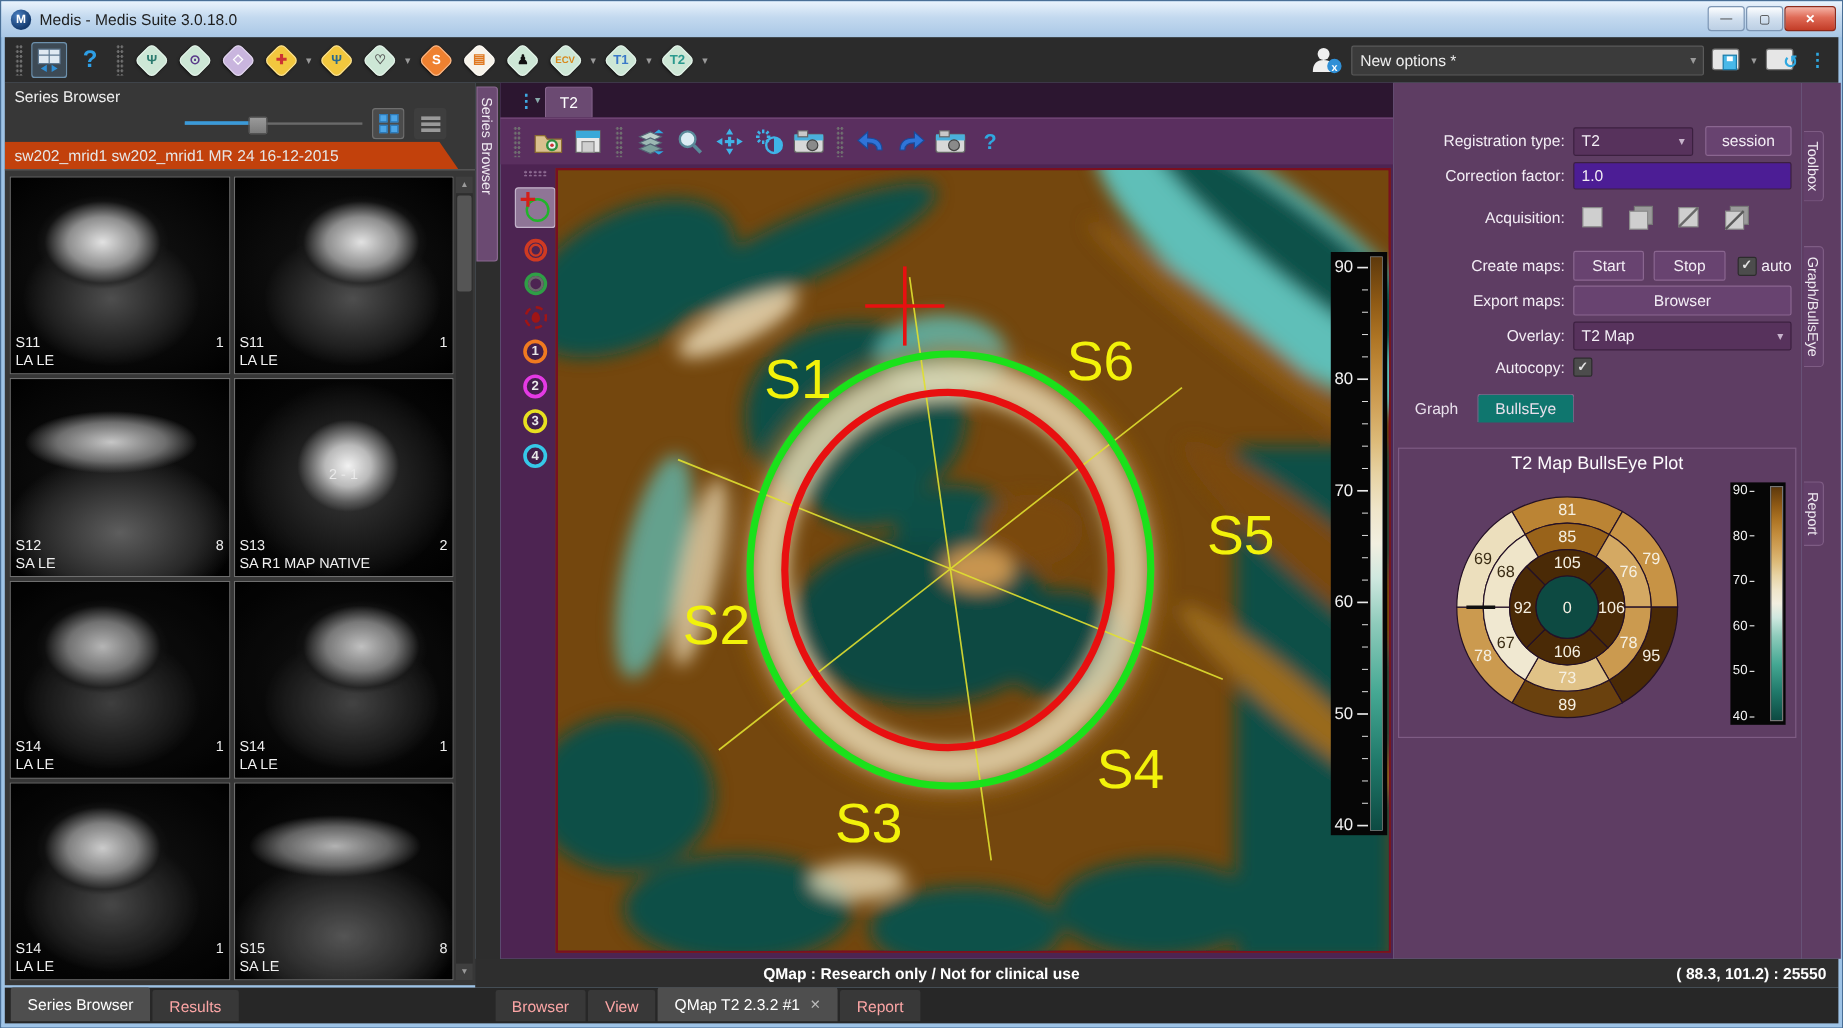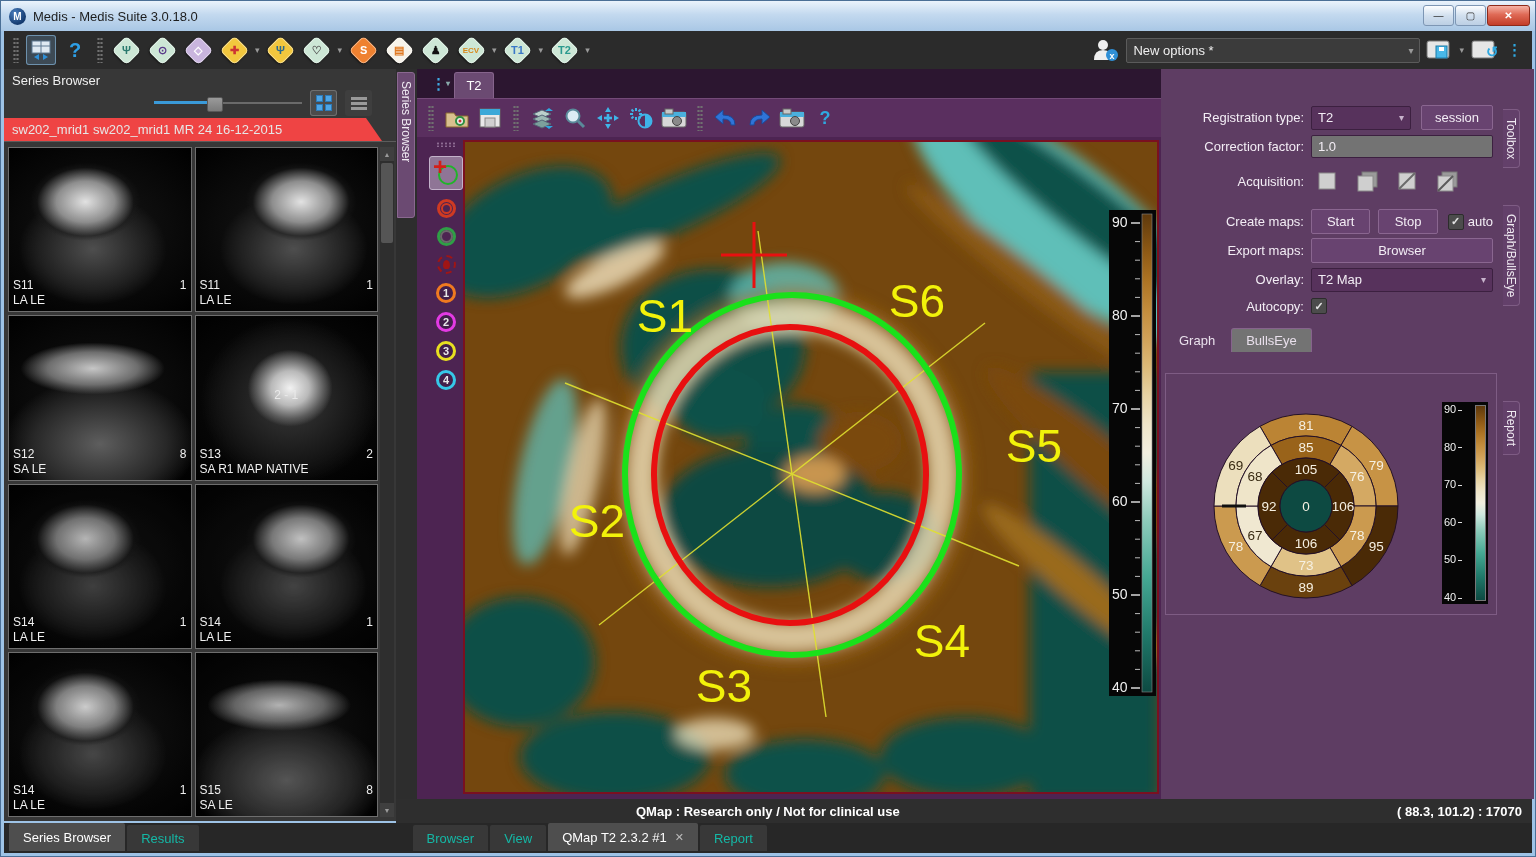--- a/index.html
+++ b/index.html
@@ -40,21 +40,21 @@
   .slider .track{position:absolute;left:0;right:0;top:6px;height:2px;background:#6a6a6a;}
   .slider .fill{position:absolute;left:0;top:5px;width:38%;height:3px;background:#3a9ad9;}
   .slider .handle{position:absolute;left:36%;top:1px;width:14px;height:13px;background:linear-gradient(#9a9a9a,#7b7b7b);border:1px solid #585858;border-radius:2px;}
   .viewbtn{width:27px;height:26px;border-radius:3px;display:flex;align-items:center;justify-content:center;background:#3e3e3e;}
   .viewbtn.sel{background:#4b4b4b;box-shadow:inset 0 0 0 1px #6f6f6f;}
   .gridglyph{display:grid;grid-template-columns:7px 7px;gap:2px;}
   .gridglyph i{width:7px;height:7px;background:#4da6e8;border:1px solid #2d7ab8;box-sizing:border-box;}
   .listglyph{display:flex;flex-direction:column;gap:2px;}
   .listglyph i{width:16px;height:3px;background:#9a9a9a;}
   .patient-tab-row{height:23px;border-bottom:1px solid #5c5c5c;position:relative;}
-  .patient-tab{position:absolute;left:0;top:0;height:23px;width:362px;background:#ef4444;color:#e6e6e6;
+  .patient-tab{position:absolute;left:0;top:0;height:23px;width:362px;background:#c2410c;color:#e6e6e6;
     display:flex;align-items:center;padding:0 8px;clip-path:polygon(0 0,calc(100% - 16px) 0,100% 100%,0 100%);}
   .thumb-area{position:absolute;left:4px;right:18px;top:78px;bottom:4px;display:grid;
     grid-template-columns:1fr 1fr;grid-template-rows:1fr 1fr 1fr 1fr;gap:3px;background:#373737;}
   .thumb{position:relative;background:#000;border:1px solid #6e6e6e;overflow:hidden;}
   .mri{position:absolute;inset:0;background:#040404;}
   .mA{background:radial-gradient(38% 30% at 42% 33%,#e2e2e2 0%,#8d8d8d 42%,rgba(25,25,25,.5) 70%,transparent 80%),
       radial-gradient(52% 44% at 46% 62%,#4e4e4e 0%,#212121 55%,transparent 78%),
       radial-gradient(90% 80% at 50% 50%,#161616,#000 85%);}
   .mB{background:radial-gradient(55% 22% at 46% 32%,#c6c6c6 0%,#6e6e6e 45%,transparent 72%),
       radial-gradient(66% 50% at 50% 78%,#5e5e5e 0%,#282828 55%,transparent 80%),
@@ -95,41 +95,41 @@
   .ring-dash{border:2px dashed #a01515;} .ring-dash i{width:7px;height:9px;background:#a01515;border-radius:50% 50% 50% 50%/60% 60% 40% 40%;}
   .marker{width:20px;height:20px;border-radius:50%;border:3px solid;box-sizing:border-box;display:flex;align-items:center;
     justify-content:center;color:#e8e8e8;font-size:11px;font-weight:bold;background:#27123946;}
   .imgwrap{position:relative;width:692px;height:650px;border:2px solid #7a1020;box-sizing:content-box;background:#74470e;}
   
   .statusbar{position:absolute;left:395px;right:3px;top:798px;height:24px;background:#2e2e2e;
     display:flex;align-items:center;color:#fff;}
   .statusbar .notice{position:absolute;left:240px;font-weight:bold;}
   .statusbar .coords{position:absolute;right:10px;font-weight:bold;}
   .bottombar{position:absolute;left:3px;right:3px;top:822px;height:30px;background:#272727;display:flex;align-items:flex-start;}
-  .btab{height:26px;margin-top:2px;padding:0 14px;display:flex;align-items:center;gap:8px;background:#383838;color:#14b8a6;border-radius:2px 2px 0 0;margin-right:2px;}
+  .btab{height:26px;margin-top:2px;padding:0 14px;display:flex;align-items:center;gap:8px;background:#383838;color:#fca5a5;border-radius:2px 2px 0 0;margin-right:2px;}
   .btab.active{background:#4e4e4e;height:28px;margin-top:0;color:#fff;}
   .btab .x{color:#bbb;font-size:11px;}
   .btab-spacer{width:212px;}
   
   .right-panel{position:absolute;left:1160px;top:68px;width:340px;height:730px;background:#5e3d63;color:#f3edf5;}
   .rrow{display:flex;align-items:center;min-height:29px;padding-right:8px;}
   .rlabel{width:143px;text-align:right;padding-right:7px;flex:none;}
   .pselect{flex:1;height:22px;background:#553056;border:1px solid #3c2040;border-radius:2px;display:flex;
     align-items:center;padding:0 6px;background:#57325c;}
   .pselect .cv{margin-left:auto;color:#c7b3cc;font-size:10px;}
   .pbtn{height:23px;background:#684370;border:1px solid #8a6690;border-radius:2px;color:#f3edf5;
     display:flex;align-items:center;justify-content:center;padding:0 10px;}
-  .pinput{flex:1;height:21px;background:#737373;border:1px solid #3c2040;border-radius:2px;display:flex;align-items:center;padding:0 6px;}
+  .pinput{flex:1;height:21px;background:#4c1d95;border:1px solid #3c2040;border-radius:2px;display:flex;align-items:center;padding:0 6px;}
   .regbtn{width:34px;height:27px;display:flex;align-items:center;justify-content:center;border-radius:2px;margin-right:6px;}
   .chk{width:14px;height:14px;background:#4c4c4c;border:1px solid #2c2c2c;border-radius:2px;display:flex;
     align-items:center;justify-content:center;color:#e2e2e2;font-size:11px;font-weight:bold;line-height:1;}
   .chk.off{color:transparent;}
   .rtabs{display:flex;align-items:flex-end;height:28px;margin-top:6px;padding-left:4px;gap:2px;}
   .rtab{padding:4px 14px;color:#e9e0ec;}
-  .rtab.active{background:#737373;border:1px solid #86648c;border-bottom:none;border-radius:3px 3px 0 0;}
+  .rtab.active{background:#0f766e;border:1px solid #86648c;border-bottom:none;border-radius:3px 3px 0 0;}
   .groupbox{position:absolute;left:4px;top:304px;width:330px;height:240px;border:1px solid #7e5c84;background:#5e3d63;}
   .gb-title{text-align:center;font-size:15px;padding-top:4px;color:#fdfbfe;}
   #bullseye{position:absolute;left:36px;top:26px;}
   .cbar{position:absolute;right:8px;top:28px;width:46px;height:202px;background:#060606;display:flex;}
   .cbar .labels{flex:1;display:flex;flex-direction:column;justify-content:space-between;padding:2px 1px 2px 2px;}
   .cbar .labels span{color:#f2f2f2;font-size:11px;line-height:10px;text-align:left;}
   .cbar .labels span::after{content:"";display:inline-block;width:4px;height:1px;background:#ddd;vertical-align:middle;margin-left:2px;}
   .cbar .strip{width:9px;margin:3px 2px 3px 0;border:1px solid #777;}
   
   .right-vtabs{position:absolute;left:1500px;top:68px;width:33px;height:730px;background:#5e3d63;}
@@ -677,20 +677,21 @@
     </div>
     <div class="rrow" style="min-height:24px">
       <span class="rlabel">Autocopy:</span>
       <span class="chk">✓</span>
     </div>
     <div class="rtabs">
       <span class="rtab">Graph</span>
       <span class="rtab active">BullsEye</span>
     </div>
     <div class="groupbox">
+      <div class="gb-title">T2 Map BullsEye Plot</div>
       <svg id="bullseye" width="208" height="208" viewBox="0 0 208 208">
           <path d="M58.00000000000001,26.325662851831638 A92,92 0 0 1 150,26.325662851831638 L139,45.37822173508929 A70,70 0 0 0 69,45.37822173508929 Z" fill="#bb8434" stroke="#241126" stroke-width="1"></path>
           <text x="104" y="29.5" text-anchor="middle" font-size="13.5" fill="#f6f0e2">81</text>
           <path d="M150,26.325662851831638 A92,92 0 0 1 196,106 L174,106 A70,70 0 0 0 139,45.37822173508929 Z" fill="#c79345" stroke="#241126" stroke-width="1"></path>
           <text x="174.14805770653953" y="70" text-anchor="middle" font-size="13.5" fill="#f6f0e2">79</text>
           <path d="M196,106 A92,92 0 0 1 150,185.67433714816838 L139,166.62177826491072 A70,70 0 0 0 174,106 Z" fill="#4a2a06" stroke="#241126" stroke-width="1"></path>
           <text x="174.14805770653953" y="150.99999999999997" text-anchor="middle" font-size="13.5" fill="#f6f0e2">95</text>
           <path d="M150,185.67433714816838 A92,92 0 0 1 57.99999999999999,185.67433714816835 L69,166.6217782649107 A70,70 0 0 0 139,166.62177826491072 Z" fill="#6a410e" stroke="#241126" stroke-width="1"></path>
           <text x="104.00000000000001" y="191.5" text-anchor="middle" font-size="13.5" fill="#f6f0e2">89</text>
           <path d="M57.99999999999999,185.67433714816835 A92,92 0 0 1 12,106.00000000000001 L34,106.00000000000001 A70,70 0 0 0 69,166.6217782649107 Z" fill="#cb9a4f" stroke="#241126" stroke-width="1"></path>
@@ -736,21 +737,21 @@
   </div>
 
   <div class="right-vtabs">
     <span class="vtab" style="top:40px">Toolbox</span>
     <span class="vtab" style="top:136px">Graph/BullsEye</span>
     <span class="vtab" style="top:332px">Report</span>
   </div>
 
   <div class="statusbar">
     <span class="notice">QMap : Research only / Not for clinical use</span>
-    <span class="coords">(  88.3, 101.2) :  17070</span>
+    <span class="coords">(  88.3, 101.2) :  25550</span>
   </div>
 
   <div class="bottombar">
     <span style="width:5px"></span>
     <span class="btab active">Series Browser</span>
     <span class="btab">Results</span>
     <span class="btab-spacer"></span>
     <span class="btab">Browser</span>
     <span class="btab">View</span>
     <span class="btab active">

